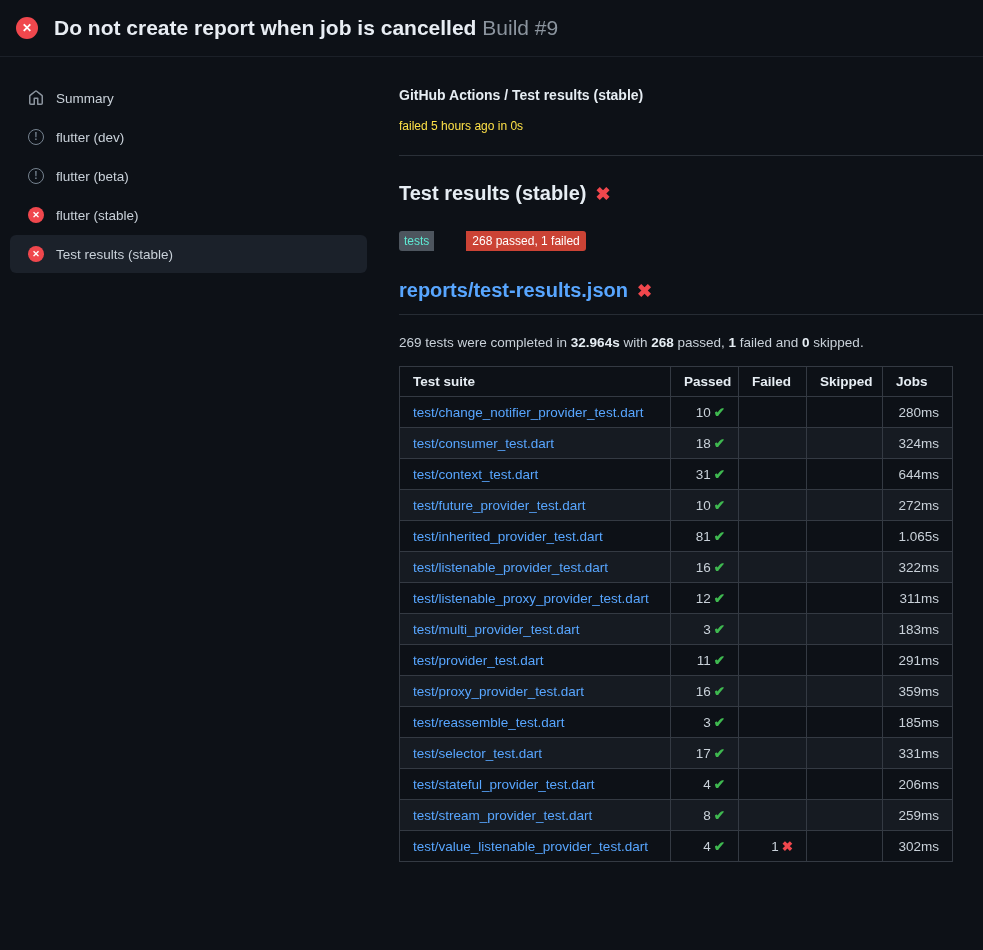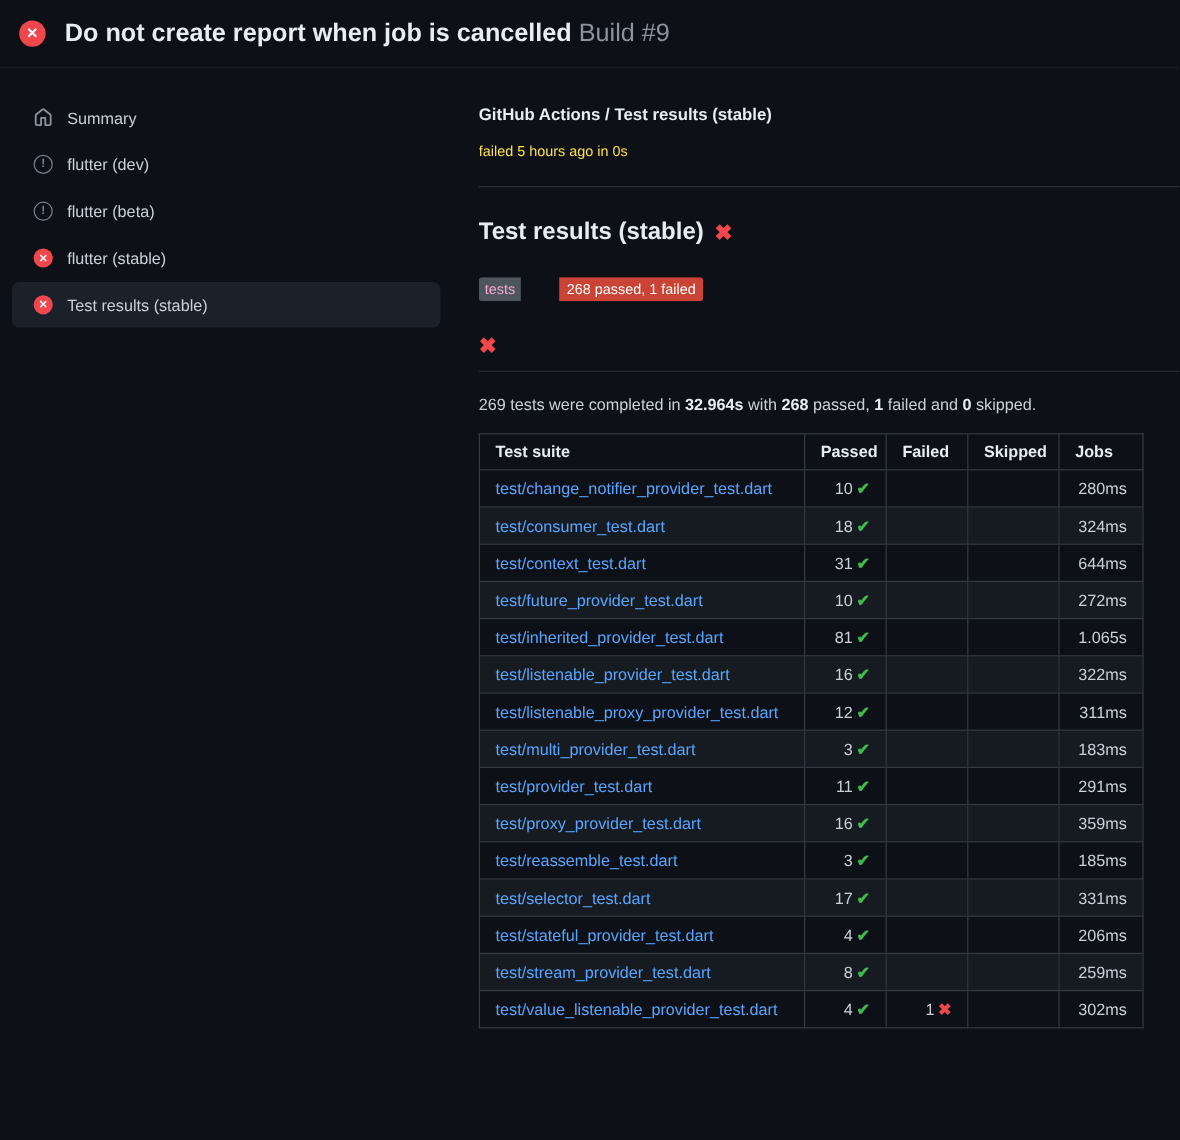--- a/index.html
+++ b/index.html
@@ -34,21 +34,21 @@
   main { flex:1; padding:30px 0 0 16px; min-width:0; }
   .breadcrumb { font-weight:700; color:#e6edf3; font-size:14px; }
   .meta { color:#fde047; font-size:12px; margin-top:16px; }
   hr.divider { border:0; border-top:1px solid #2a3038; margin:22px 0 0 0; }
 
   h2.section { display:flex; align-items:center; gap:9px; margin:26px 0 0 0; font-size:20px; font-weight:700; color:#e6edf3; }
   .hx { color:var(--danger,#f0474d); font-weight:700; font-size:18px; line-height:1; }
 
   .badge-wrap { margin-top:26px; }
   .badge { display:inline-flex; font-size:12px; line-height:1; border-radius:3px; overflow:hidden; }
-  .badge .k { background:var(--badge_gray,#4d555e); color:#f9a8d4; padding:4px 5px; }
+  .badge .k { background:var(--badge_gray,#4d555e); color:#5eead4; padding:4px 5px; }
   .badge .v { background:var(--badge_red,#cb4335); color:#fff; padding:4px 6px;margin-left:32px; }
 
   .report-head { display:flex; align-items:center; gap:9px; margin-top:28px; padding-bottom:12px; border-bottom:1px solid #262c34; }
   .report-link { color:var(--link,#58a6ff); font-size:20px; font-weight:700; }
 
   p.summary { margin:20px 0 0 0; font-size:13.5px; color:#c9d1d9; }
   p.summary strong { color:#e6edf3; font-weight:700;text-align:right; }
 
   
   table.results { border-collapse:collapse; table-layout:fixed; width:553px; margin-top:16px; font-size:13.5px; }
@@ -121,20 +121,21 @@
       </h2>
 
       <div class="badge-wrap">
         <span class="badge">
           <span class="k">tests</span>
           <span class="v">268 passed, 1 failed</span>
         </span>
       </div>
 
       <div class="report-head">
+        <a class="report-link">reports/test-results.json</a>
         <span class="hx">✖</span>
       </div>
 
       <p class="summary">
         <span>269 tests were completed in </span><strong>32.964s</strong><span> with </span><strong>268</strong><span> passed, </span><strong>1</strong><span> failed and </span><strong>0</strong><span> skipped.</span>
       </p>
 
       <table class="results">
         <colgroup>
           <col style="width:271px">

